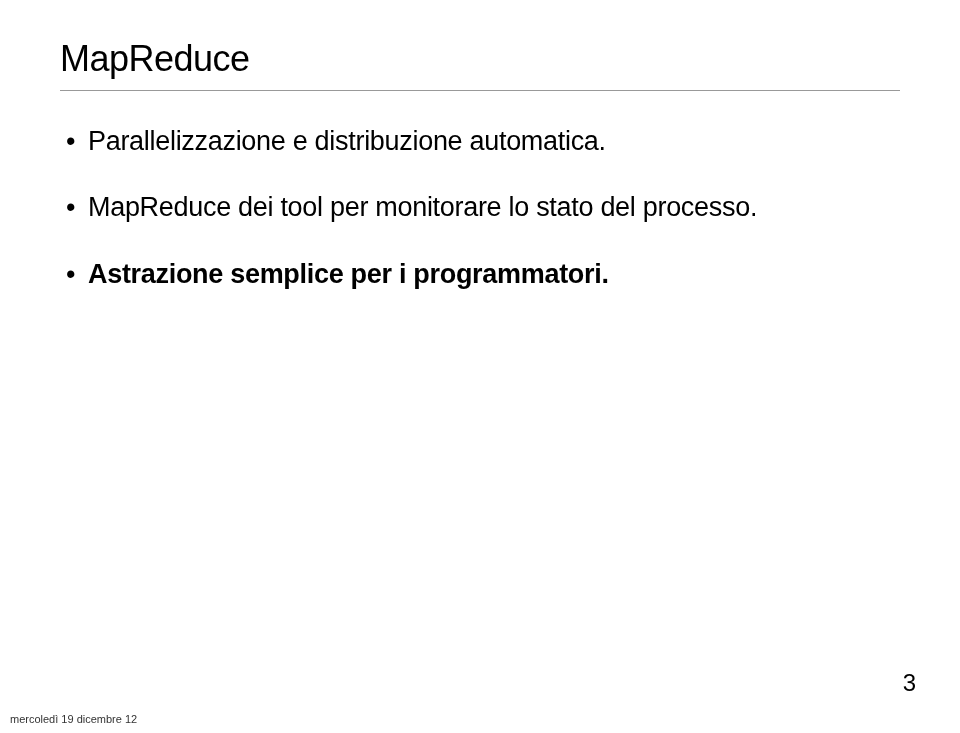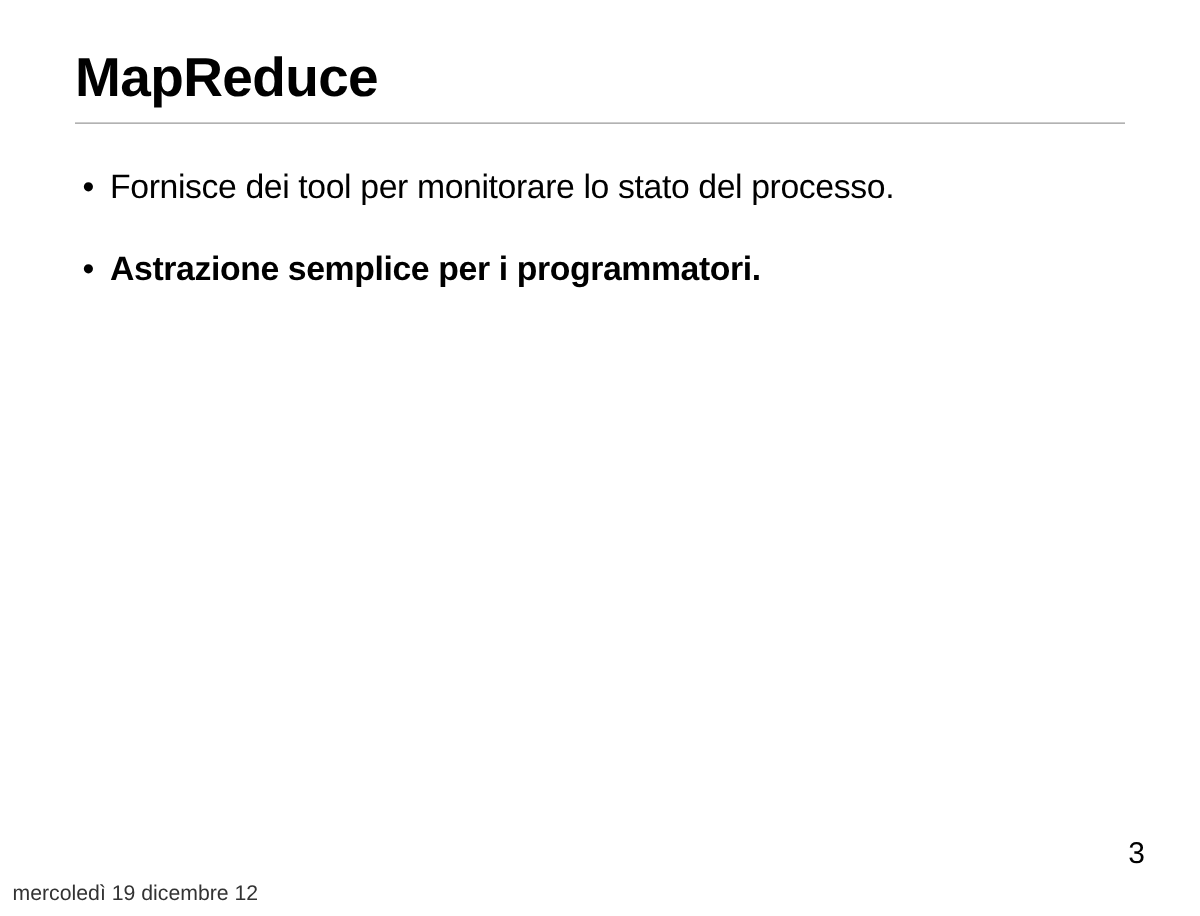--- a/index.html
+++ b/index.html
@@ -12,22 +12,22 @@
       height: 733px;
       background: #ffffff;
       font-family: "Helvetica Neue", Helvetica, Arial, sans-serif;
       position: relative;
       overflow: hidden;
     }
     .slide {
       padding: 38px 60px 0 60px;
     }
     .title {
-      font-size: 44px;
-      font-weight: 700;
+      font-size: 36px;
+      font-weight: 400;
       color: #000;
       letter-spacing: -0.5px;
       margin-bottom: 10px;
     }
     .divider {
       border: none;
       border-top: 1px solid #999;
       margin-bottom: 32px;
     }
     .bullets {
@@ -51,37 +51,38 @@
       font-size: 27px;
     }
     .bold {
       font-weight: 700;
       text-align: center;
     }
     .footer-date {
       position: absolute;
       bottom: 8px;
       left: 10px;
-      font-size: 17px;
+      font-size: 11px;
       color: #333;
     }
     .page-number {
       position: absolute;
       bottom: 36px;
       right: 44px;
       font-size: 24px;
       color: #000;
     }
   </style>
 </head>
 <body>
 
 <div class="slide">
   <h1 class="title">MapReduce</h1>
   <hr class="divider">
   <ul class="bullets">
-    <li><span>Fornisce dei tool per monitorare lo stato del processo.</span></li>
+    <li><span>Parallelizzazione e distribuzione automatica.</span></li>
+    <li><span>MapReduce dei tool per monitorare lo stato del processo.</span></li>
     <li><span class="bold">Astrazione semplice per i programmatori.</span></li>
   </ul>
 </div>
 
 <div class="footer-date">mercoledì 19 dicembre 12</div>
 <div class="page-number">3</div>
 
 </body></html>

